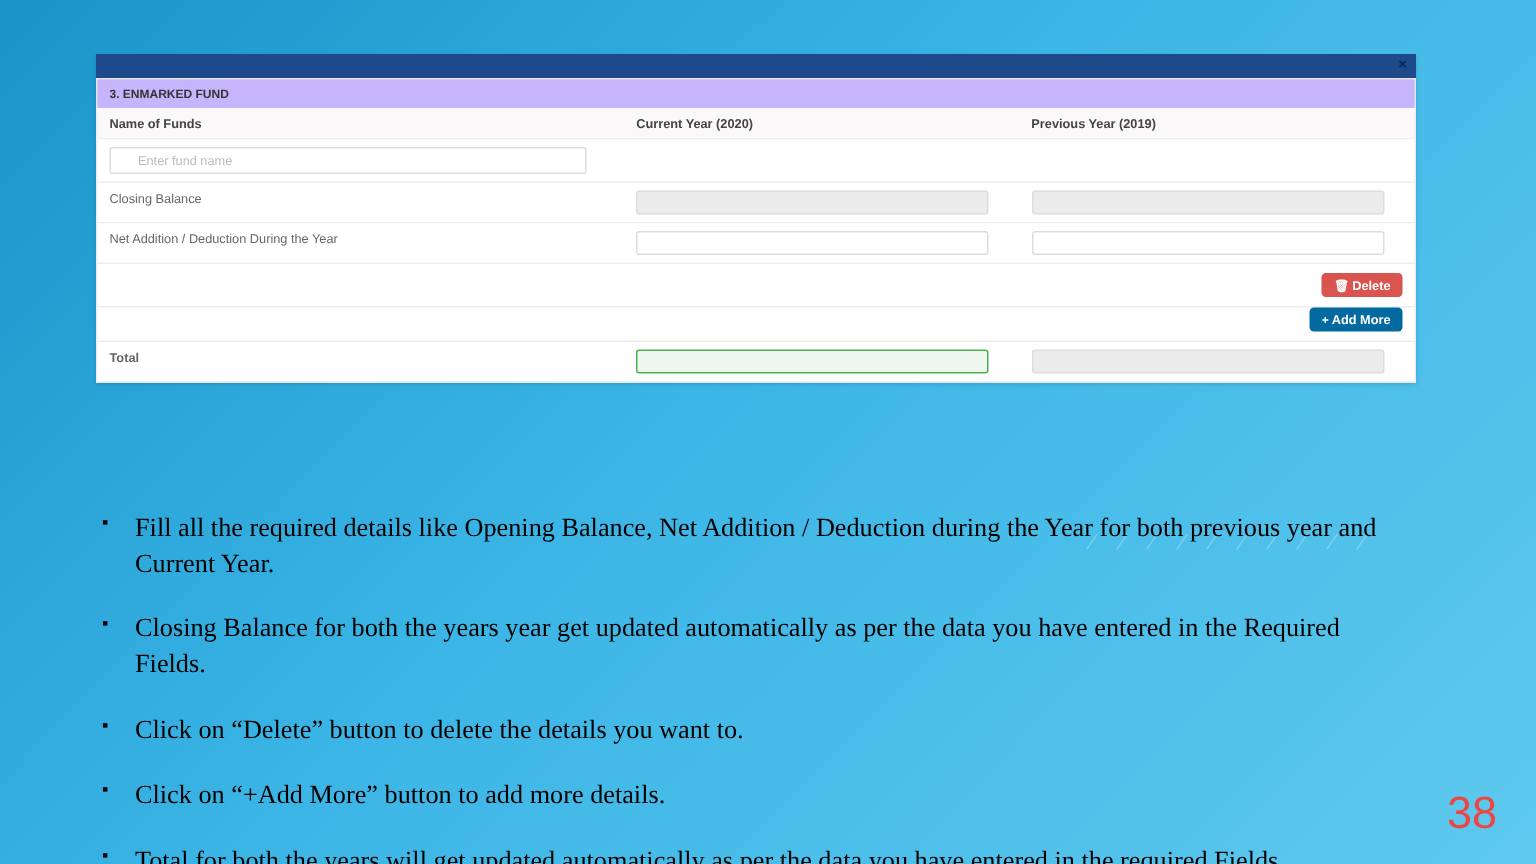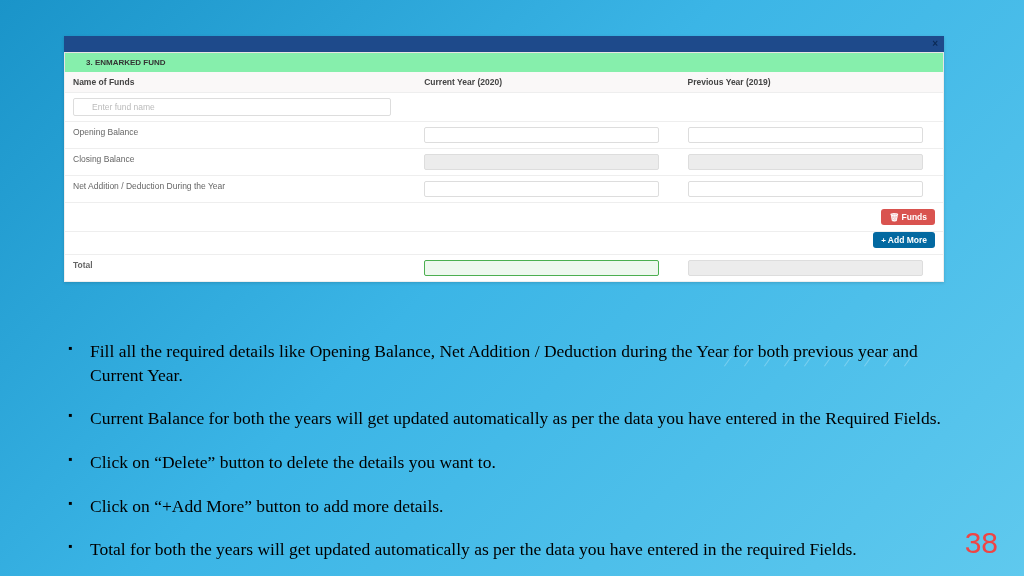--- a/index.html
+++ b/index.html
@@ -50,24 +50,24 @@
     position: relative;
   }
   .app-bar .close {
     position: absolute;
     right: 6px; top: 2px;
     font-size: 10px;
     color: #0b2a55;
     font-weight: 700;
   }
   .section-header {
-    background: #86efac;
+    background: #c4b5fd;
     border: 1px solid #e8e4e4;
     border-bottom: none;
-    padding: 5px 21px;
+    padding: 5px 8px;
     font-size: 8px;
     font-weight: 700;
     color: #333;
   }
   .grid-header, .grid-row {
     display: grid;
     grid-template-columns: 40% 30% 30%;
     border: 1px solid #eee;
     border-top: none;
   }
@@ -182,29 +182,20 @@
   </div>
 
   <div class="grid-row">
     <div>
       <input class="text-input" placeholder="Enter fund name" style="">
     </div>
     <div></div>
     <div></div>
   </div>
 
-  <div class="grid-row">
-    <div class="row-label">Opening Balance</div>
-    <div>
-        <div class="val-input"></div>
-      </div>
-    <div>
-        <div class="val-input"></div>
-      </div>
-  </div>
 
   <div class="grid-row">
     <div class="row-label">Closing Balance</div>
     <div>
         <div class="val-input grey"></div>
       </div>
     <div>
         <div class="val-input grey"></div>
       </div>
   </div>
@@ -214,21 +205,21 @@
     <div>
         <div class="val-input"></div>
       </div>
     <div>
         <div class="val-input"></div>
       </div>
   </div>
 
   <div class="button-row">
     <button class="btn delete">
-      <span class="glyph">🗑</span><span>Funds</span>
+      <span class="glyph">🗑</span><span>Delete</span>
     </button>
   </div>
   <div class="button-row" style="border-top:none;padding-top:0">
     <button class="btn add">
       <span class="glyph">+</span><span>Add More</span>
     </button>
   </div>
 
   <div class="grid-row">
     <div class="row-label" style="font-weight:600">Total</div>
@@ -237,20 +228,20 @@
       </div>
     <div>
         <div class="val-input grey"></div>
       </div>
   </div>
 </div>
 
 <div class="instructions">
   <ul>
     <li>Fill all the required details like Opening Balance, Net Addition / Deduction during the Year for both previous year and Current Year.</li>
-    <li>Current Balance for both the years will get updated automatically as per the data you have entered in the Required Fields.</li>
+    <li>Closing Balance for both the years year get updated automatically as per the data you have entered in the Required Fields.</li>
     <li>Click on “Delete” button to delete the details you want to.</li>
     <li>Click on “+Add More” button to add more details.</li>
     <li>Total for both the years will get updated automatically as per the data you have entered in the required Fields.</li>
   </ul>
 </div>
 
 <div class="page-number">38</div>
 
 </body></html>

